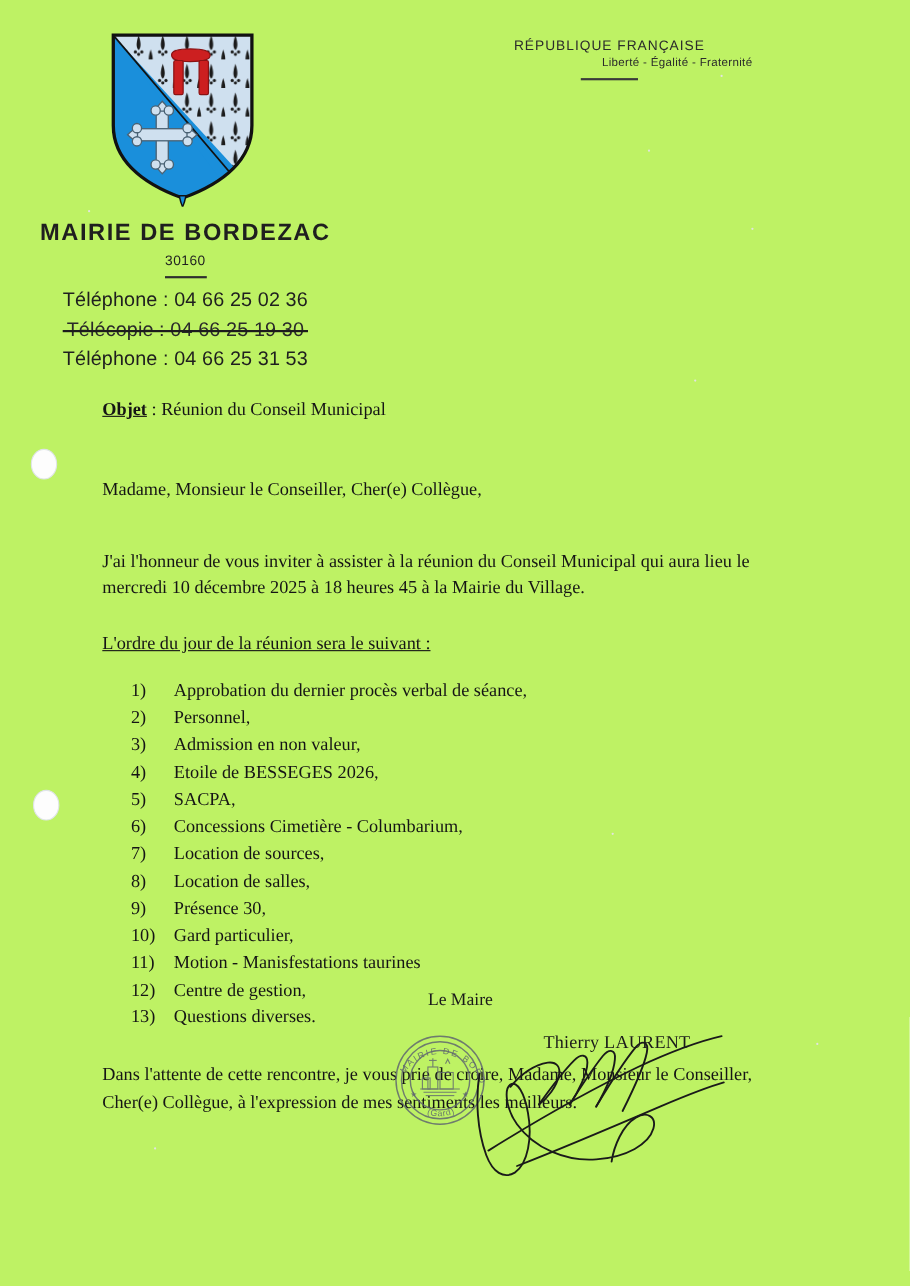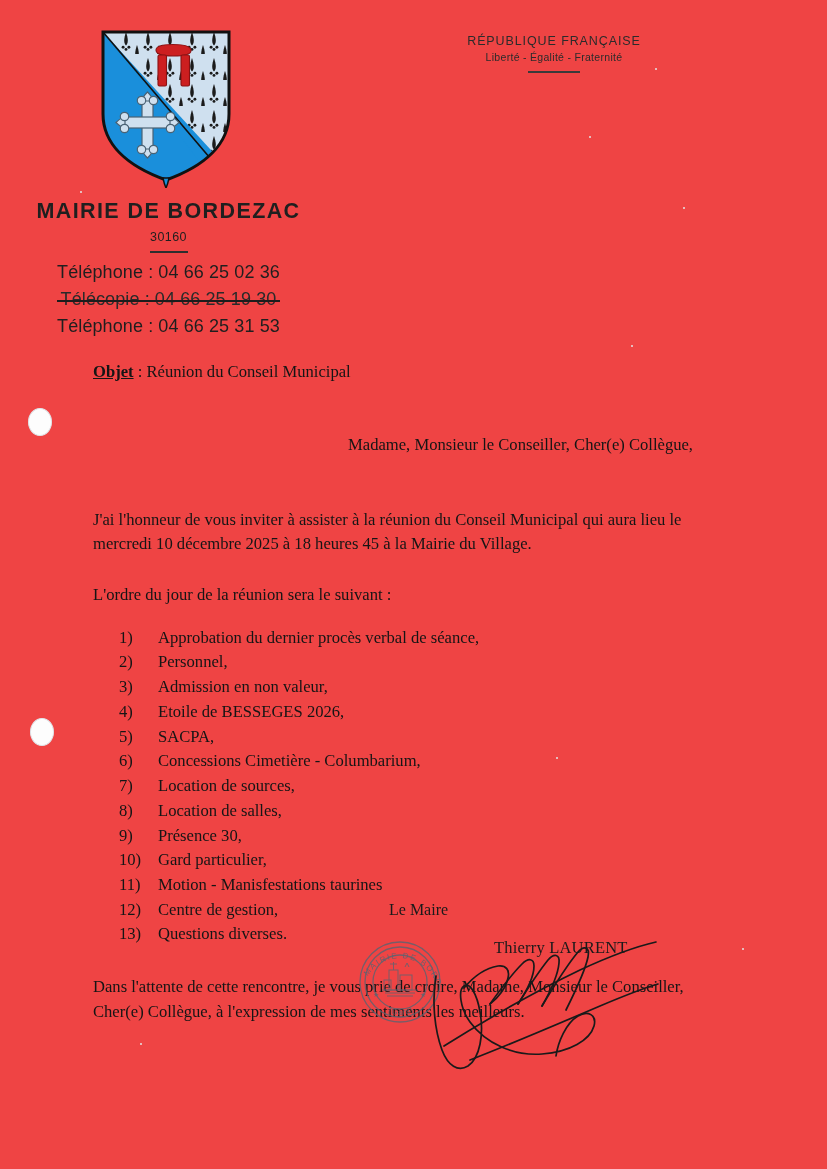--- a/index.html
+++ b/index.html
@@ -13,21 +13,21 @@
     font-family: "Liberation Serif", serif;
     color: #111111;
     position: relative;
     overflow: hidden;
   }
 
   .page {
     position: relative;
     width: 827px;
     height: 1169px;
-    background: #ef4444;
+    background: #bef264;
   }
 
   
   .punch-hole {
     position: absolute;
     width: 22px;
     height: 26px;
     border: 1.5px solid #dfe4e8;
     border-radius: 50%;
     background: #fdfdfd;
@@ -62,20 +62,21 @@
   }
   .rf-title {
     font-size: 12.5px;
     letter-spacing: 0.9px;
     white-space: nowrap;
   }
   .rf-sub {
     font-size: 10.5px;
     letter-spacing: 0.3px;
     margin-top: 3px;
+    text-align: right;
   }
   .rf-rule {
     width: 52px;
     height: 2px;
     background: #3a3a3a;
     margin: 8px auto 0 auto;
   }
 
   
   .date-block {
@@ -145,29 +146,28 @@
     color: #151515;
   }
   .subject {
     margin: 0 0 48px 0;
   }
   .subject .lbl {
     font-weight: bold;
     text-decoration: underline;
   }
   .salutation {
-    margin: 0 0 50px 0;
-    text-align: right;
+    margin: 0 0 40px 0;
   }
   .para {
     margin: 0 0 26px 0;
     text-align: left;
   }
   .para.intro { line-height: 1.48; }
-  .agenda-lead { margin: 0 0 18px 0; }
+  .agenda-lead { margin: 0 0 18px 0; text-decoration: underline; }
 
   ol.agenda {
     margin: 0 0 28px 0;
     padding: 0 0 0 26px;
     list-style: none;
     counter-reset: agenda;
   }
   ol.agenda li {
     counter-increment: agenda;
     position: relative;

